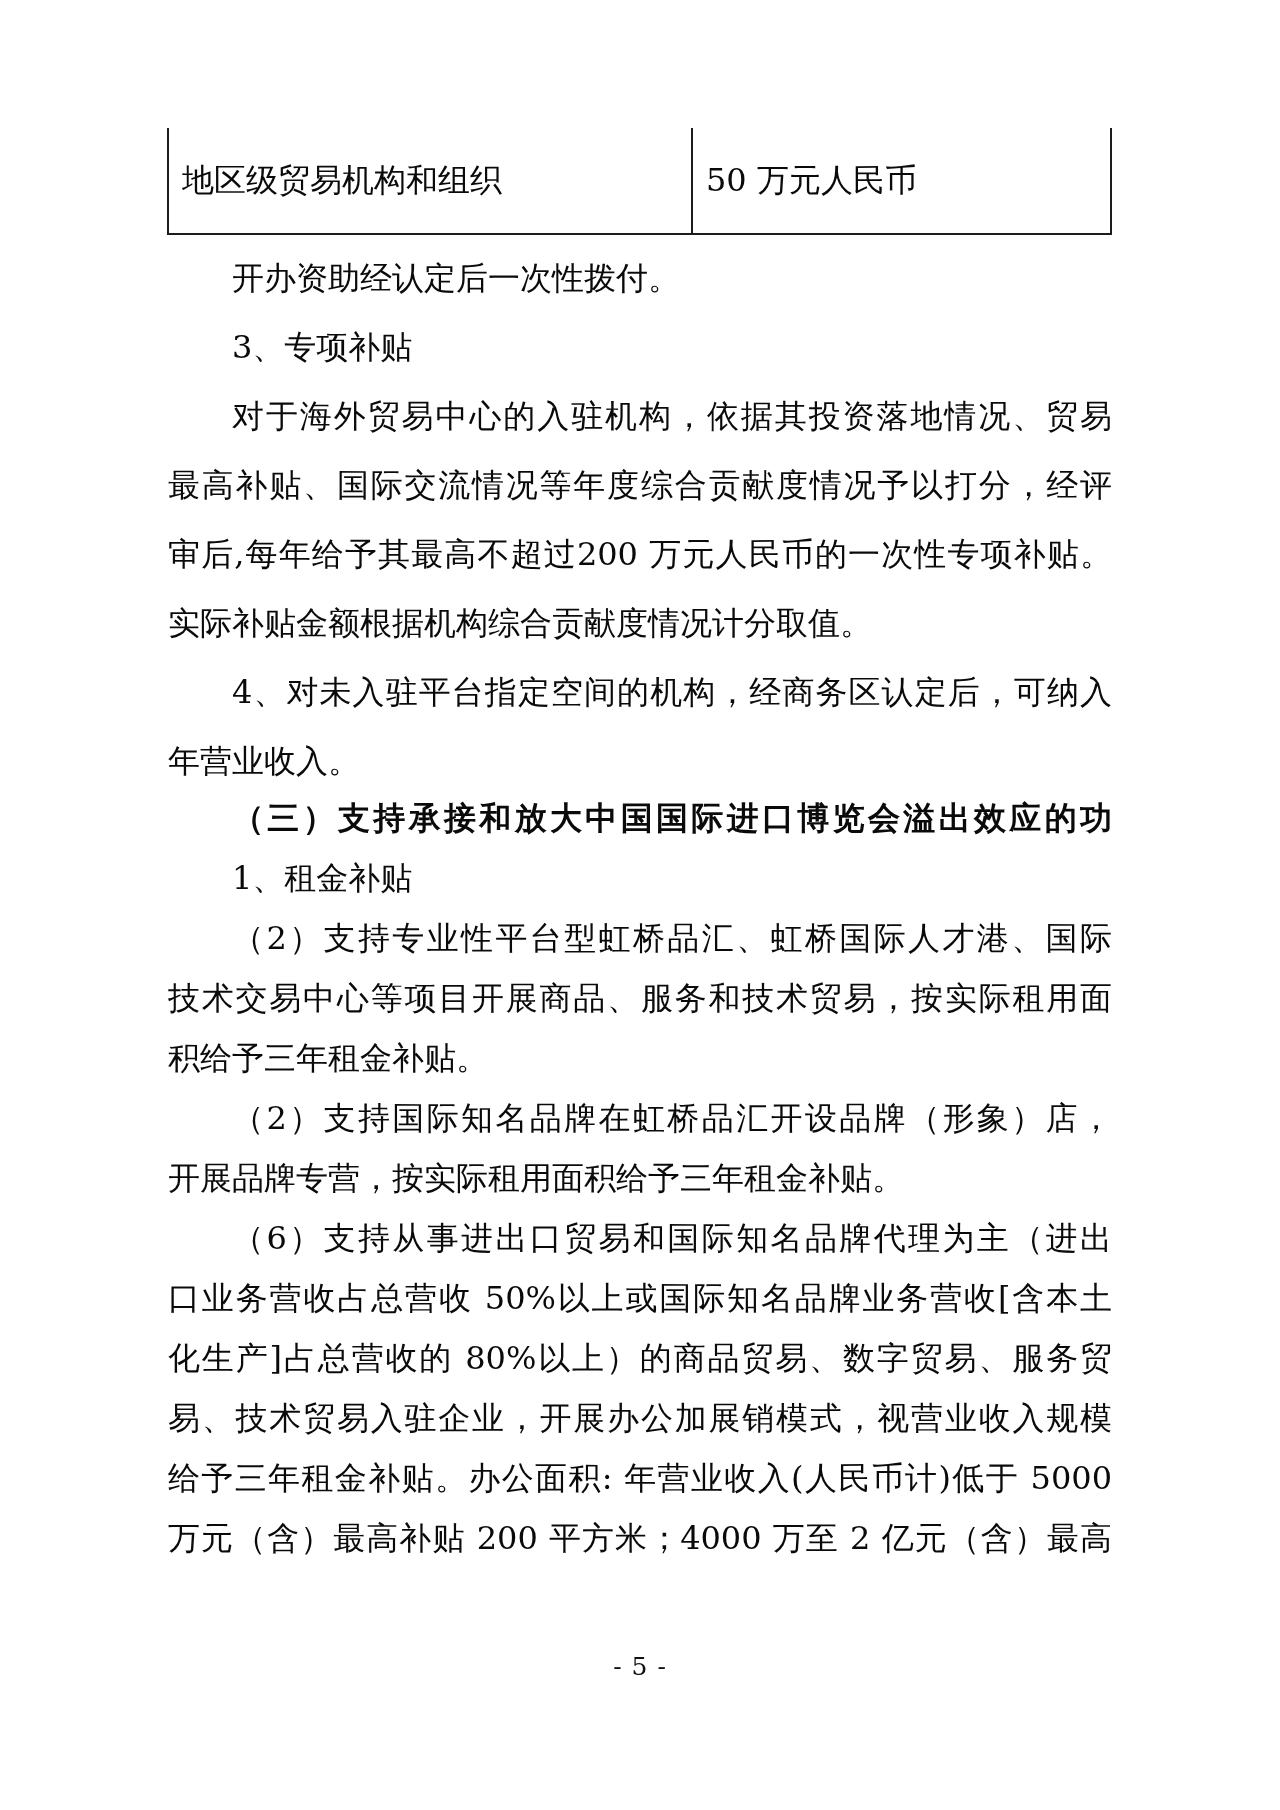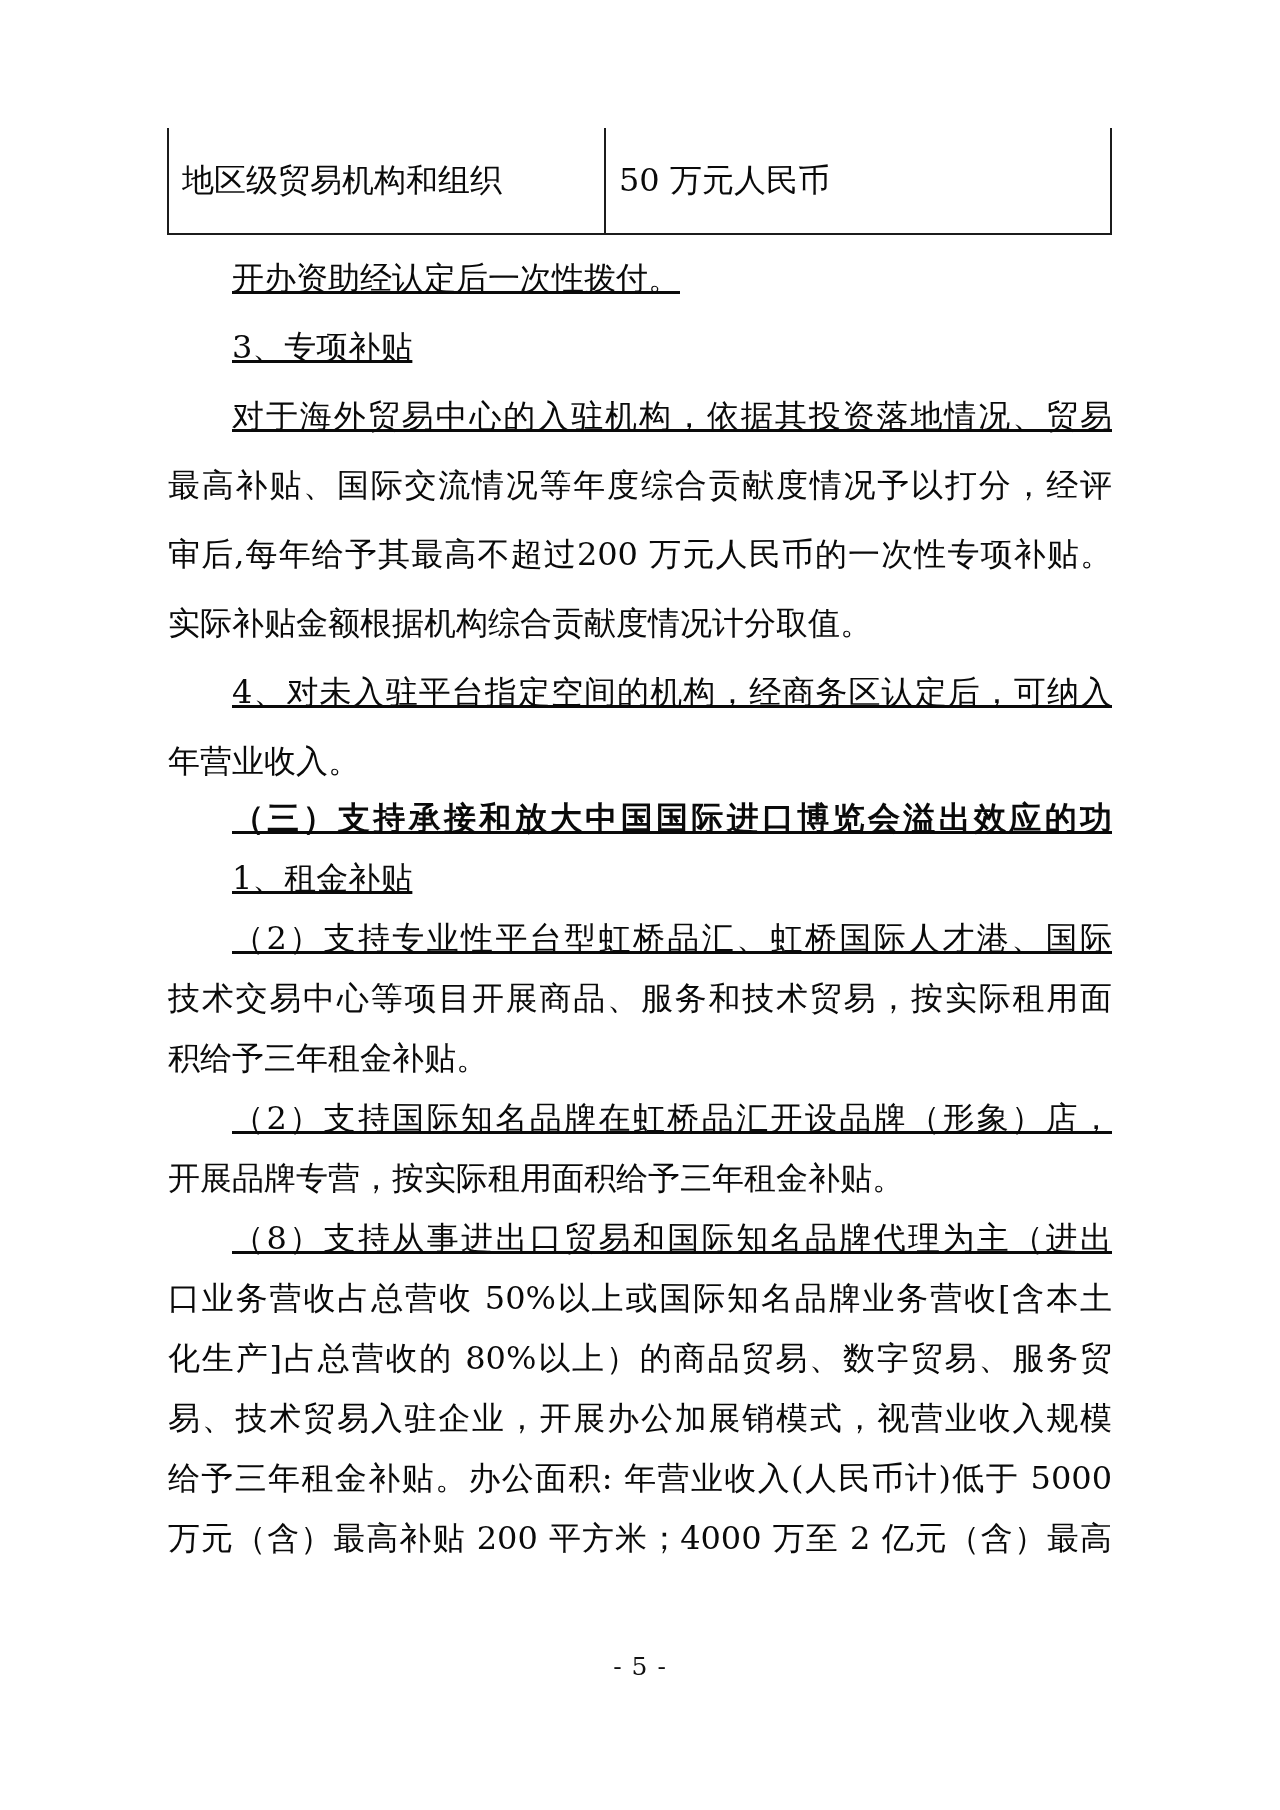--- a/index.html
+++ b/index.html
@@ -22,42 +22,42 @@
     display:flex;
     box-sizing:border-box;
   }
   .doc-table .cell{
     display:flex;align-items:center;
     font-size:32px;
     box-sizing:border-box;
     padding-left:13px;
     white-space:nowrap;
   }
-  .doc-table .c1{width:437px;border-right:2px solid #1c1c1c;}
+  .doc-table .c1{width:524px;border-right:2px solid #1c1c1c;}
   .doc-table .c2{flex:1;}
   
   .textcol{
     position:absolute;
     left:168px;
     width:944px;
     font-size:32px;
   }
   #section-a{top:244px;line-height:69px;}
   #section-b{top:788px;line-height:60px;}
   .ln{
     white-space:nowrap;
     text-align:left;
   }
   .ln.fill{
     white-space:normal;
     text-align:justify;
     text-align-last:justify;
     -moz-text-align-last:justify;
   }
-  .ln.indent{padding-left:64px;text-decoration:underline;}
+  .ln.indent{padding-left:64px;}
   .ln.indent.fill{padding-left:0;text-indent:64px;}
   .ln.bold{font-weight:700;}
   
   .page-number{
     position:absolute;
     left:0;right:0;
     top:1652px;
     text-align:center;
     font-size:25px;
     letter-spacing:1px;
@@ -86,21 +86,21 @@
   </div>
 
   <div class="textcol" id="section-b">
     <div class="ln indent fill bold">（三）支持承接和放大中国国际进口博览会溢出效应的功</div>
     <div class="ln indent">1、租金补贴</div>
     <div class="ln indent fill">（2）支持专业性平台型虹桥品汇、虹桥国际人才港、国际</div>
     <div class="ln fill">技术交易中心等项目开展商品、服务和技术贸易，按实际租用面</div>
     <div class="ln">积给予三年租金补贴。</div>
     <div class="ln indent fill">（2）支持国际知名品牌在虹桥品汇开设品牌（形象）店，</div>
     <div class="ln">开展品牌专营，按实际租用面积给予三年租金补贴。</div>
-    <div class="ln indent fill">（8）支持从事进出口贸易和国际知名品牌代理为主（进出</div>
+    <div class="ln indent fill">（6）支持从事进出口贸易和国际知名品牌代理为主（进出</div>
     <div class="ln fill">口业务营收占总营收 50%以上或国际知名品牌业务营收[含本土</div>
     <div class="ln fill">化生产]占总营收的 80%以上）的商品贸易、数字贸易、服务贸</div>
     <div class="ln fill">易、技术贸易入驻企业，开展办公加展销模式，视营业收入规模</div>
     <div class="ln fill">给予三年租金补贴。办公面积: 年营业收入(人民币计)低于 5000</div>
     <div class="ln fill">万元（含）最高补贴 200 平方米；4000 万至 2 亿元（含）最高</div>
   </div>
 
   <div class="page-number">- 5 -</div>
 
 </div>

